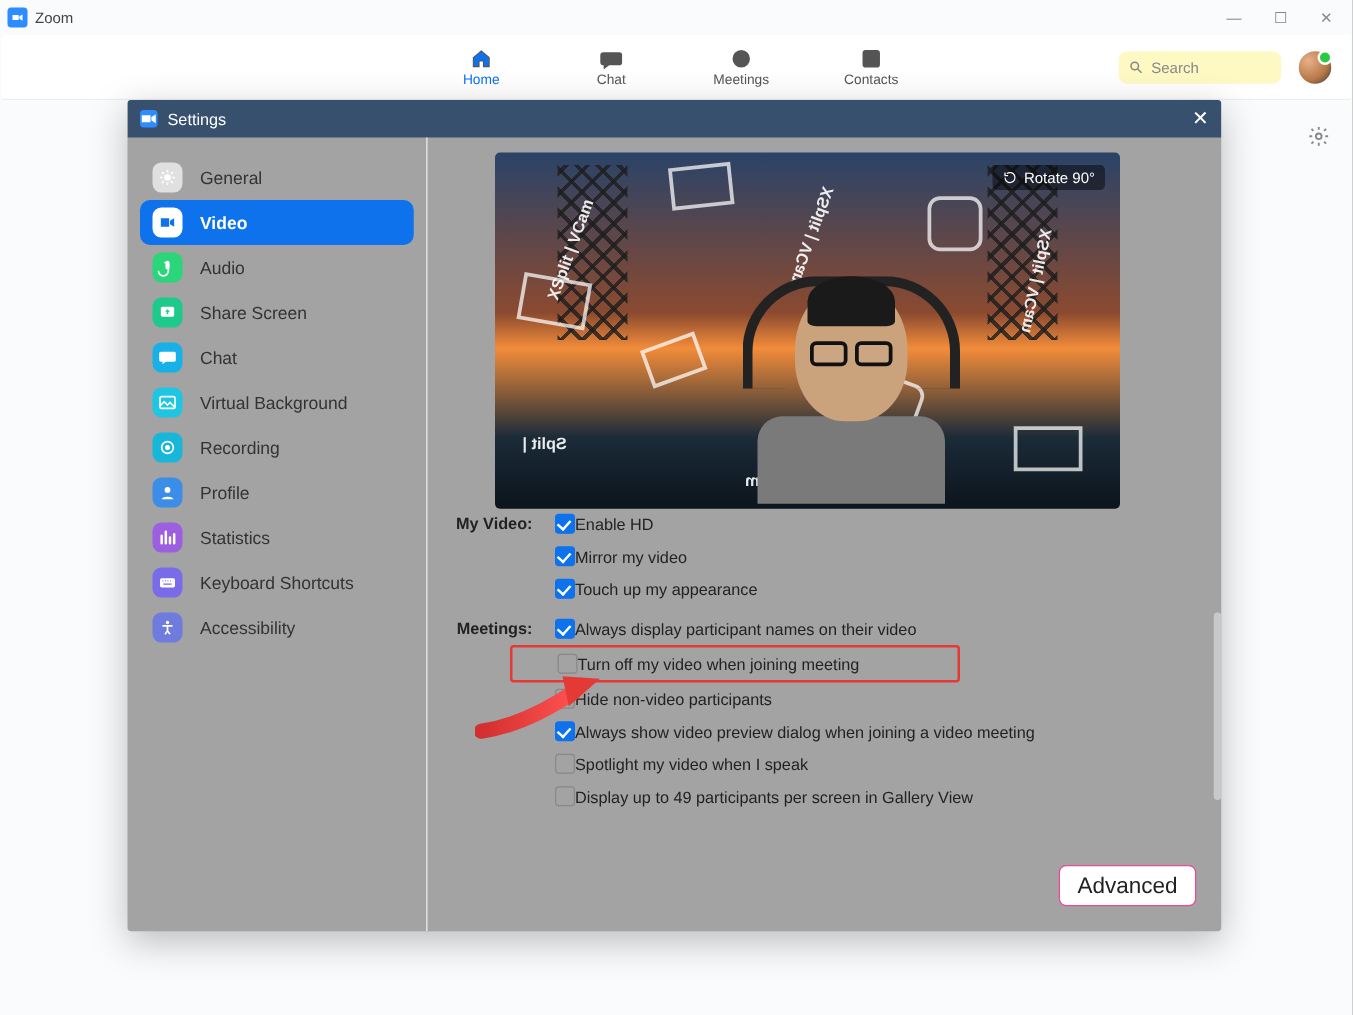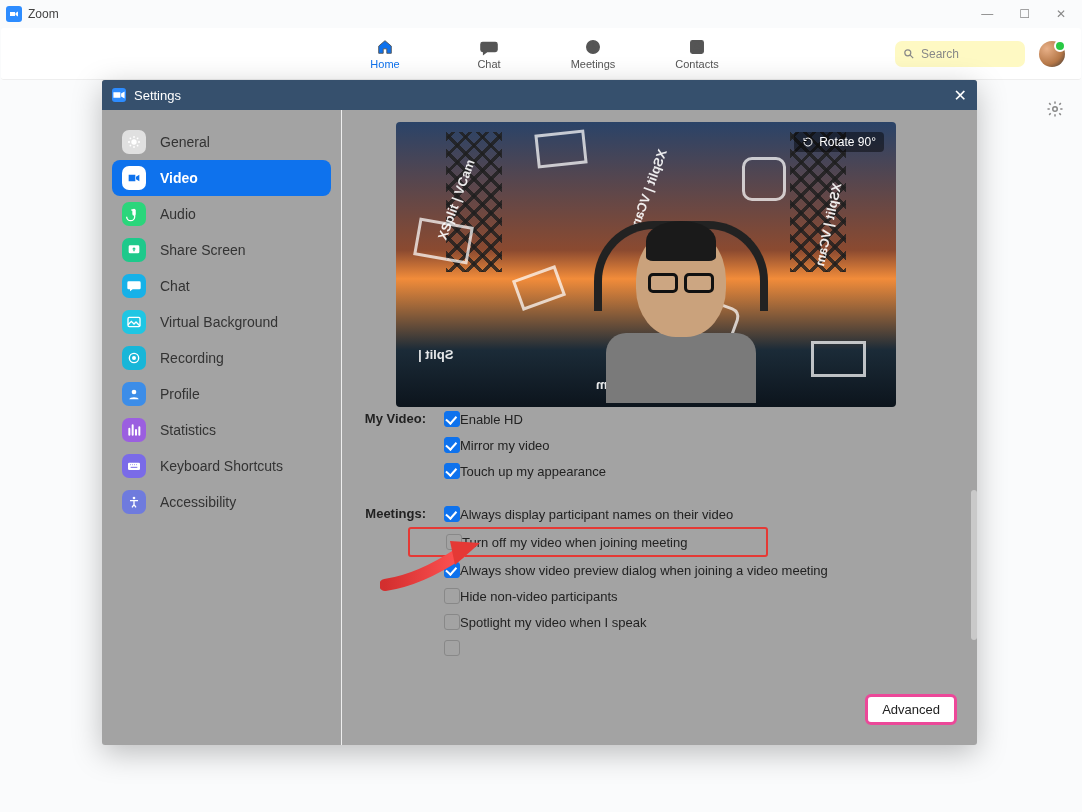--- a/index.html
+++ b/index.html
@@ -57,21 +57,21 @@
 
   .group { display:flex; margin-top:4px; font-size:13px; }
   .glabel { width:90px; text-align:right; font-weight:700; color:#222; padding-right:18px; flex-shrink:0; margin-left:-48px;}
   .opts { display:flex; flex-direction:column; gap:10px; }
   .chk { display:flex; align-items:center; gap:0; font-size:13px; color:#222; }
   .box { width:16px;height:16px; border:1.5px solid #888; border-radius:3px; flex-shrink:0; display:flex;align-items:center;justify-content:center; }
   .box.on { background:#0e72ed; border-color:#0e72ed; }
   .box.on::after { content:""; width:8px;height:5px; border:2px solid #fff; border-top:none; border-right:none; transform:rotate(-48deg) translate(0px,-1px);}
 
   .highlight { border:2.5px solid #e53935; border-radius:3px; padding:5px 22px 5px 0; margin:-5px -10px -5px -36px; padding-left:36px; width:360px;}
-  .advbtn { position:absolute; right:20px; bottom:20px; background:#fff; border:3px solid #ec4899; border-radius:6px; padding:5px 14px; font-size:13px; color:#222; }
+  .advbtn { position:absolute; right:20px; bottom:20px; background:#fff; border:1px solid #ec4899; border-radius:6px; padding:5px 14px; font-size:18px; color:#222; }
 
   .scrollhint { position:absolute; right:0; top:380px; width:6px; height:150px; background:#c9c9c9; border-radius:3px;}
 
   
   .arrow { position:absolute; left:380px; top:535px; pointer-events:none; z-index:50;}
 
 </style>
 </head>
 <body>
 
@@ -303,45 +303,46 @@
               <span class="box on"></span>
        <span>Mirror my video</span>
             </div>
             <div class="chk">
               <span class="box on"></span>
        <span>Touch up my appearance</span>
             </div>
           </div>
        </div>
 
-       <div class="group" style="margin-top:27px;">
+       <div class="group" style="margin-top:16px;">
          <div class="glabel">Meetings:</div>
          <div class="opts" id="opts2">
             <div class="chk">
               <span class="box on"></span>
        <span>Always display participant names on their video</span>
             </div>
             <div class="chk highlight">
               <span class="box "></span>
        <span>Turn off my video when joining meeting</span>
             </div>
             <div class="chk">
-              <span class="box on"></span>
-       <span>Always show video preview dialog when joining a video meeting</span>
-            </div>
-            <div class="chk">
               <span class="box "></span>
        <span>Hide non-video participants</span>
             </div>
             <div class="chk">
+              <span class="box on"></span>
+       <span>Always show video preview dialog when joining a video meeting</span>
+            </div>
+            <div class="chk">
               <span class="box "></span>
        <span>Spotlight my video when I speak</span>
             </div>
             <div class="chk">
               <span class="box "></span>
+       <span>Display up to 49 participants per screen in Gallery View</span>
             </div>
           </div>
        </div>
 
        <div class="advbtn">Advanced</div>
        <div class="scrollhint"></div>
     </div>
   </div>
 </div>
 

